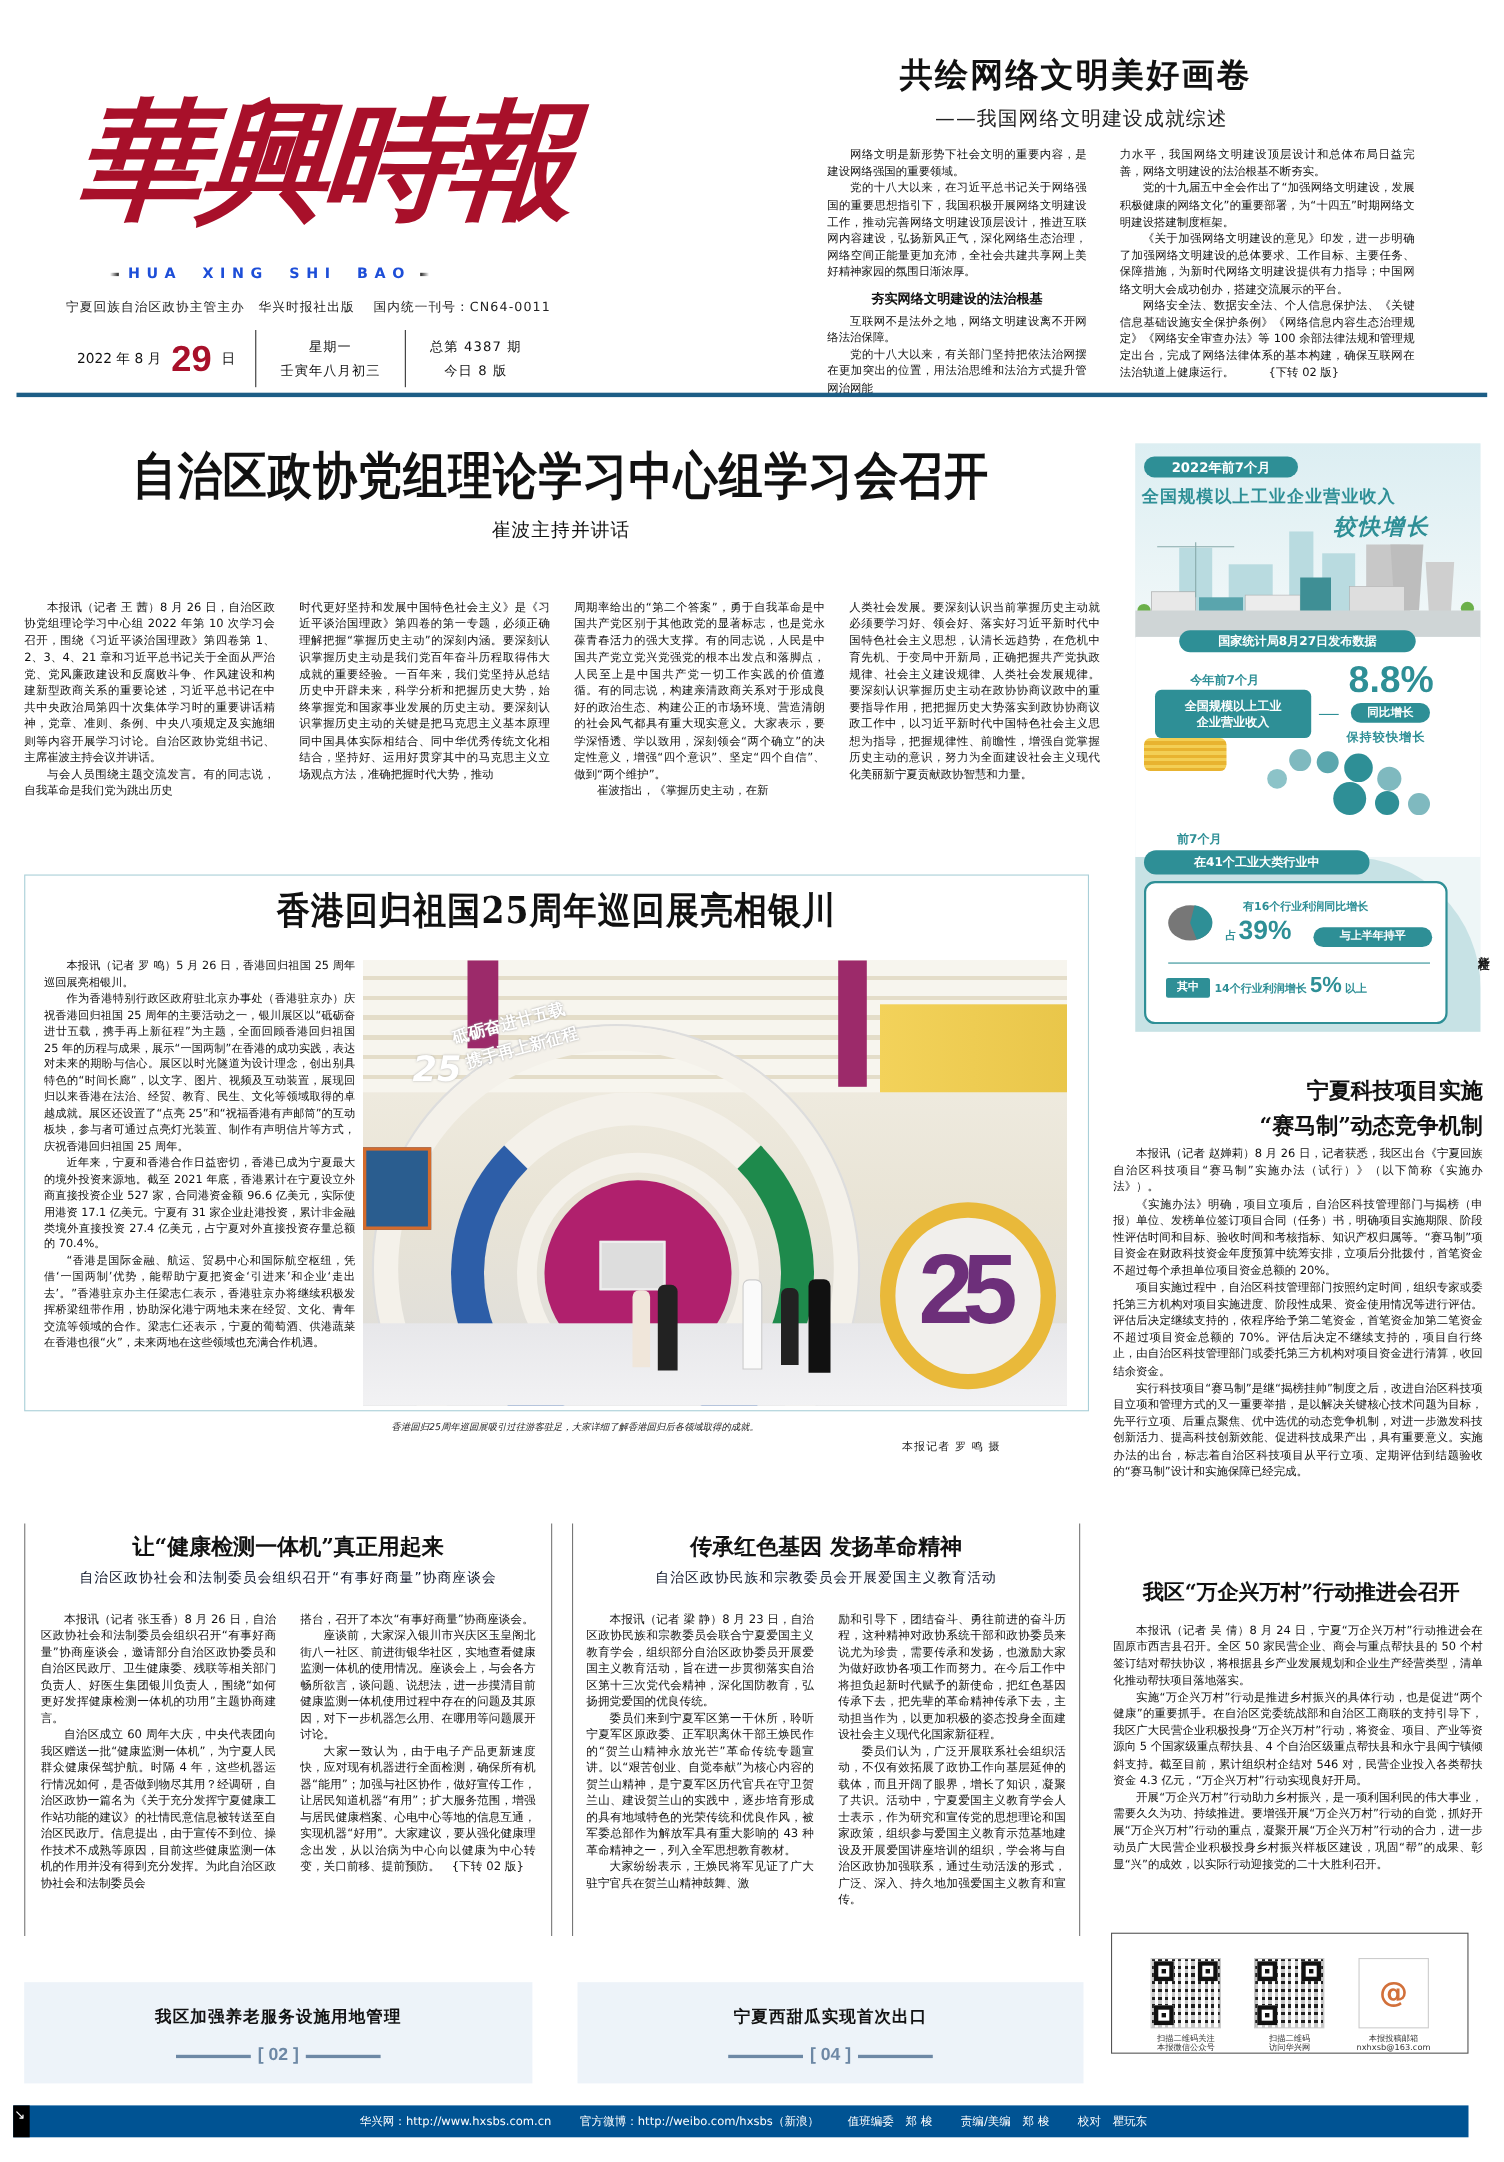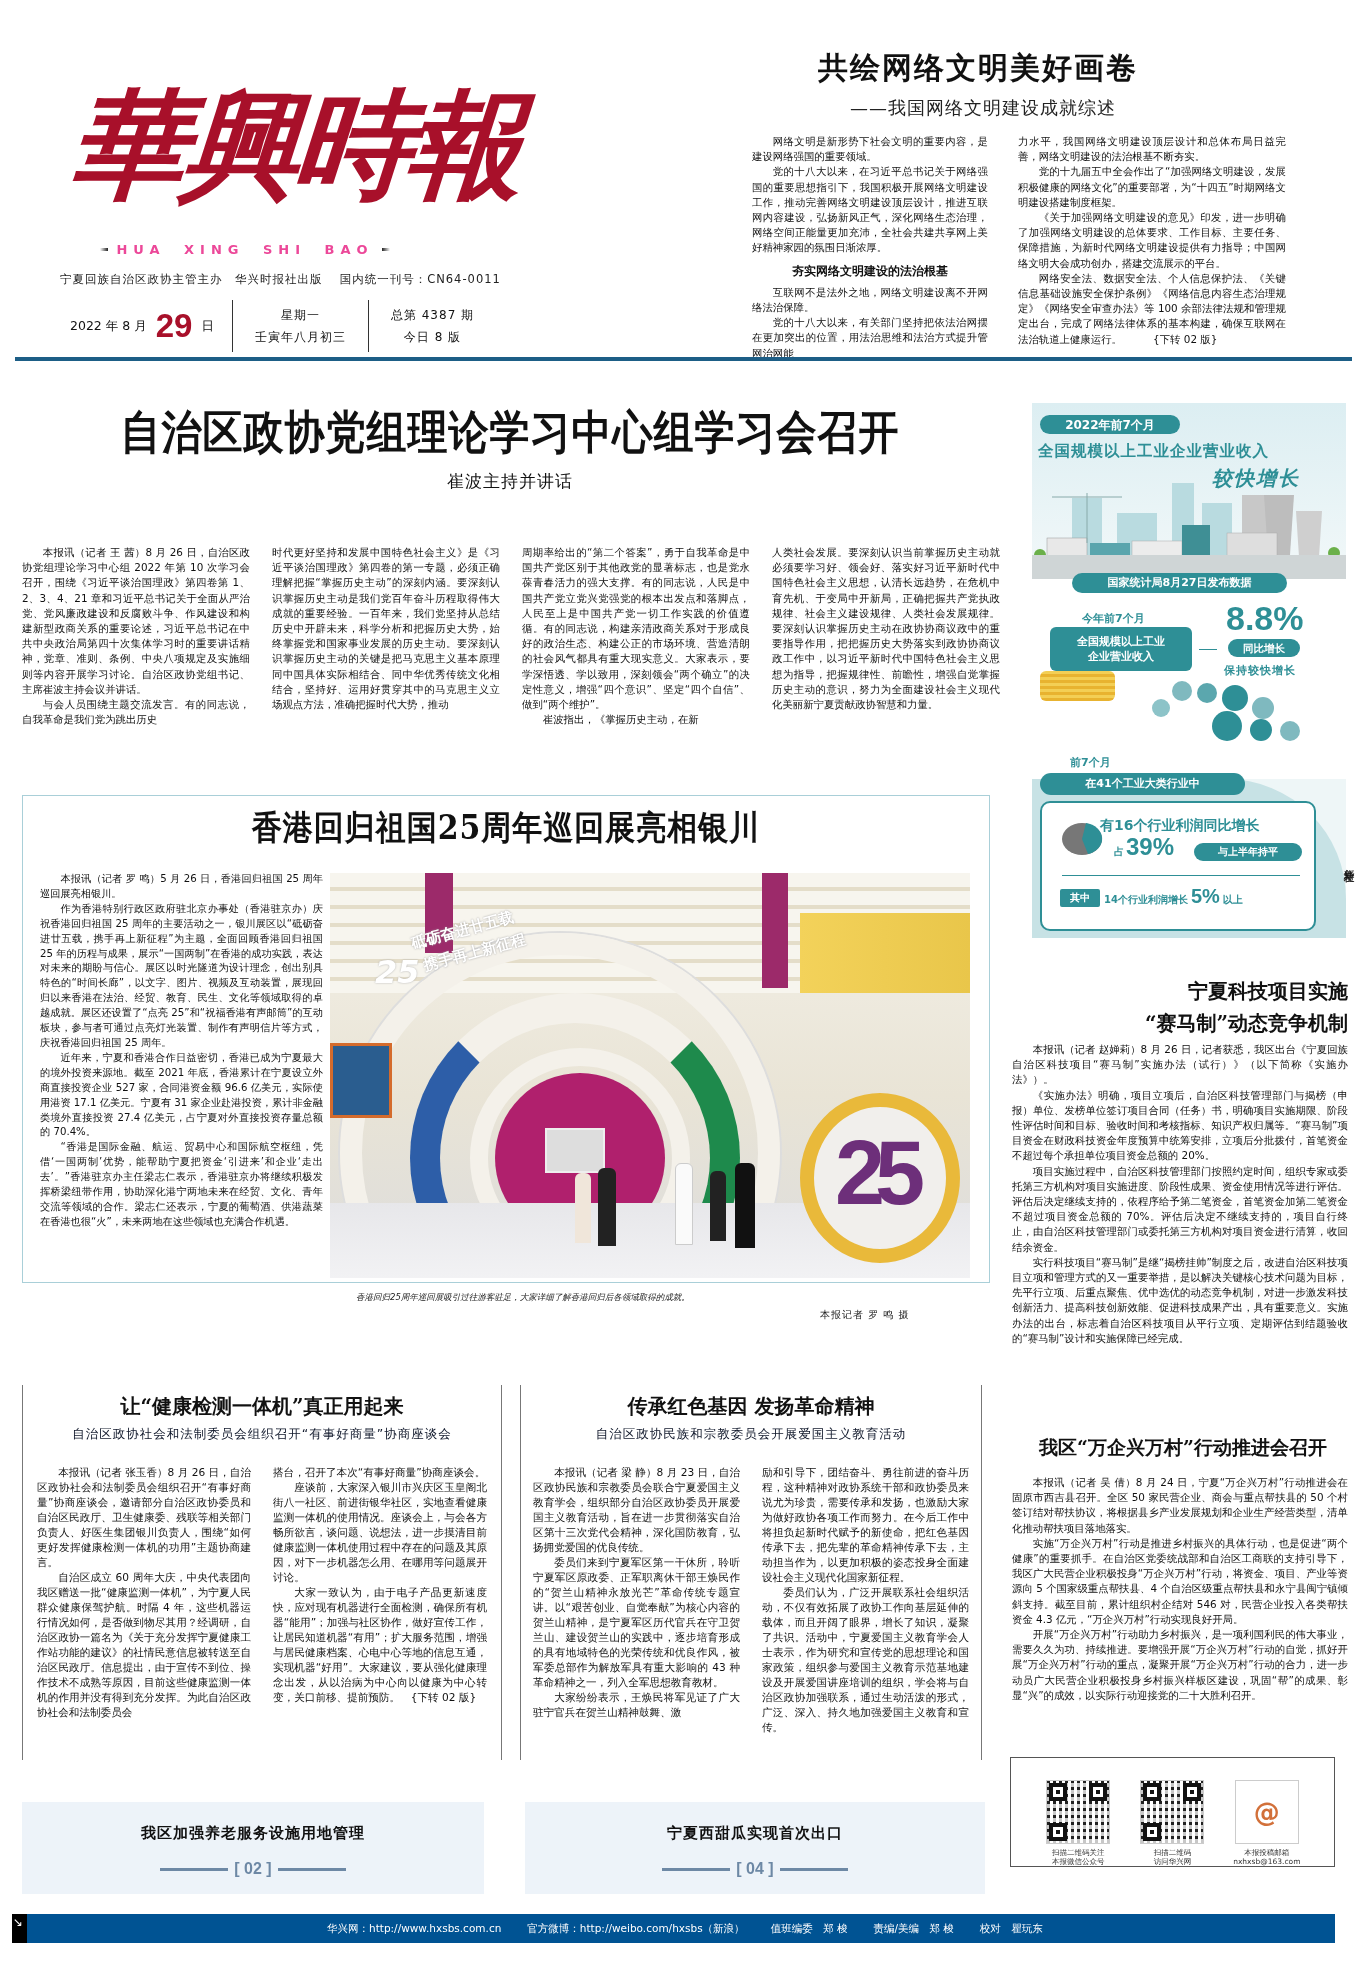--- a/index.html
+++ b/index.html
@@ -7,21 +7,21 @@
 body{position:relative;font-family:"DejaVu Sans","Liberation Sans",sans-serif;color:#111}
 .abs{position:absolute}
 p{text-indent:2em;text-align:justify}
 .serif{font-family:"DejaVu Serif","Liberation Serif",serif}
 .body-text{font-size:10.4px;line-height:15.2px;color:#111}
 
 .mast-title{left:70px;top:40px;width:400px;height:210px;color:#a8102a;font-family:"DejaVu Serif","Liberation Serif",serif;font-size:118px;font-weight:bold;letter-spacing:-6px;line-height:210px;font-style:italic;white-space:nowrap;transform:skewX(-4deg)}
 .pinyin-row{left:100px;top:238px;width:290px;height:22px;display:flex;align-items:center;gap:8px}
 .pinyin-row .ln{flex:1;height:3px;background:linear-gradient(90deg,#fff,#222)}
 .pinyin-row .ln.r{background:linear-gradient(90deg,#222,#fff)}
-.pinyin{font-size:13px;font-weight:bold;color:#ec4899;letter-spacing:6px;word-spacing:8px;white-space:nowrap}
+.pinyin{font-size:13px;font-weight:bold;color:#1d4ed8;letter-spacing:6px;word-spacing:8px;white-space:nowrap}
 .mast-info{left:60px;top:272px;font-size:11.5px;letter-spacing:1px;white-space:nowrap;color:#222}
 .date-row{left:70px;top:300px;height:52px;display:flex;align-items:center}
 .date-main{font-size:12.5px;display:flex;align-items:center;gap:3px;padding-right:18px}
 .date-day{font-size:33px;font-weight:bold;color:#a8102a;font-family:"Liberation Sans",sans-serif;margin:0 6px}
 .vsep{width:1px;height:52px;background:#333}
 .date-col{font-size:12px;line-height:22px;text-align:center;padding:0 22px;letter-spacing:1px}
 .top-rule{left:15px;top:357px;width:1337px;height:4px;background:#1d5e86}
 
 .tr-title{left:818px;top:48px;font-size:30px;font-weight:bold;letter-spacing:2px;white-space:nowrap}
 .tr-sub{left:850px;top:96px;font-size:18px;letter-spacing:1px;white-space:nowrap;color:#222}
@@ -190,21 +190,21 @@
 
   </div>
   <div class="info-low"></div>
   <div class="abs teal" style="left:38px;top:352px;font-size:11px;font-weight:bold">前7个月</div>
   <div class="pill" style="left:8px;top:370px;width:205px;height:22px;line-height:22px;font-size:11px">在41个工业大类行业中</div>
   <div class="stat-box" style="top:398px;height:130px">
     <svg class="abs" style="left:18px;top:18px" width="44" height="36" viewBox="0 0 44 36">
       <ellipse cx="22" cy="18" rx="20" ry="16" fill="#777"></ellipse>
       <path d="M22 18 L26 2 A20 16 0 0 1 28 33 Z" fill="#2e8f96"></path>
     </svg>
-    <div class="abs teal" style="left:58px;top:14px;font-size:14px;font-weight:bold;white-space:nowrap">有16个行业利润同比增长</div>
+    <div class="abs teal" style="left:88px;top:14px;font-size:10px;font-weight:bold;white-space:nowrap">有16个行业利润同比增长</div>
     <div class="abs teal" style="left:72px;top:30px;display:flex;align-items:baseline;gap:2px">
       <span style="font-size:10px;font-weight:bold">占</span>
       <span style="font-size:24px;font-weight:bold;font-family:'Liberation Sans',sans-serif">39%</span>
     </div>
     <div class="pill" style="left:152px;top:40px;width:108px;height:18px;line-height:18px;font-size:10px">与上半年持平</div>
     <div class="abs" style="left:20px;top:72px;width:238px;height:1px;background:#2e8f96"></div>
     <div class="pill" style="left:18px;top:86px;width:40px;height:18px;line-height:18px;font-size:10px;border-radius:2px">其中</div>
     <div class="abs teal" style="left:62px;top:82px;display:flex;align-items:baseline;gap:3px;white-space:nowrap">
       <span style="font-size:10px;font-weight:bold">14个行业利润增长</span>
       <span style="font-size:20px;font-weight:bold;font-family:'Liberation Sans',sans-serif">5%</span>

